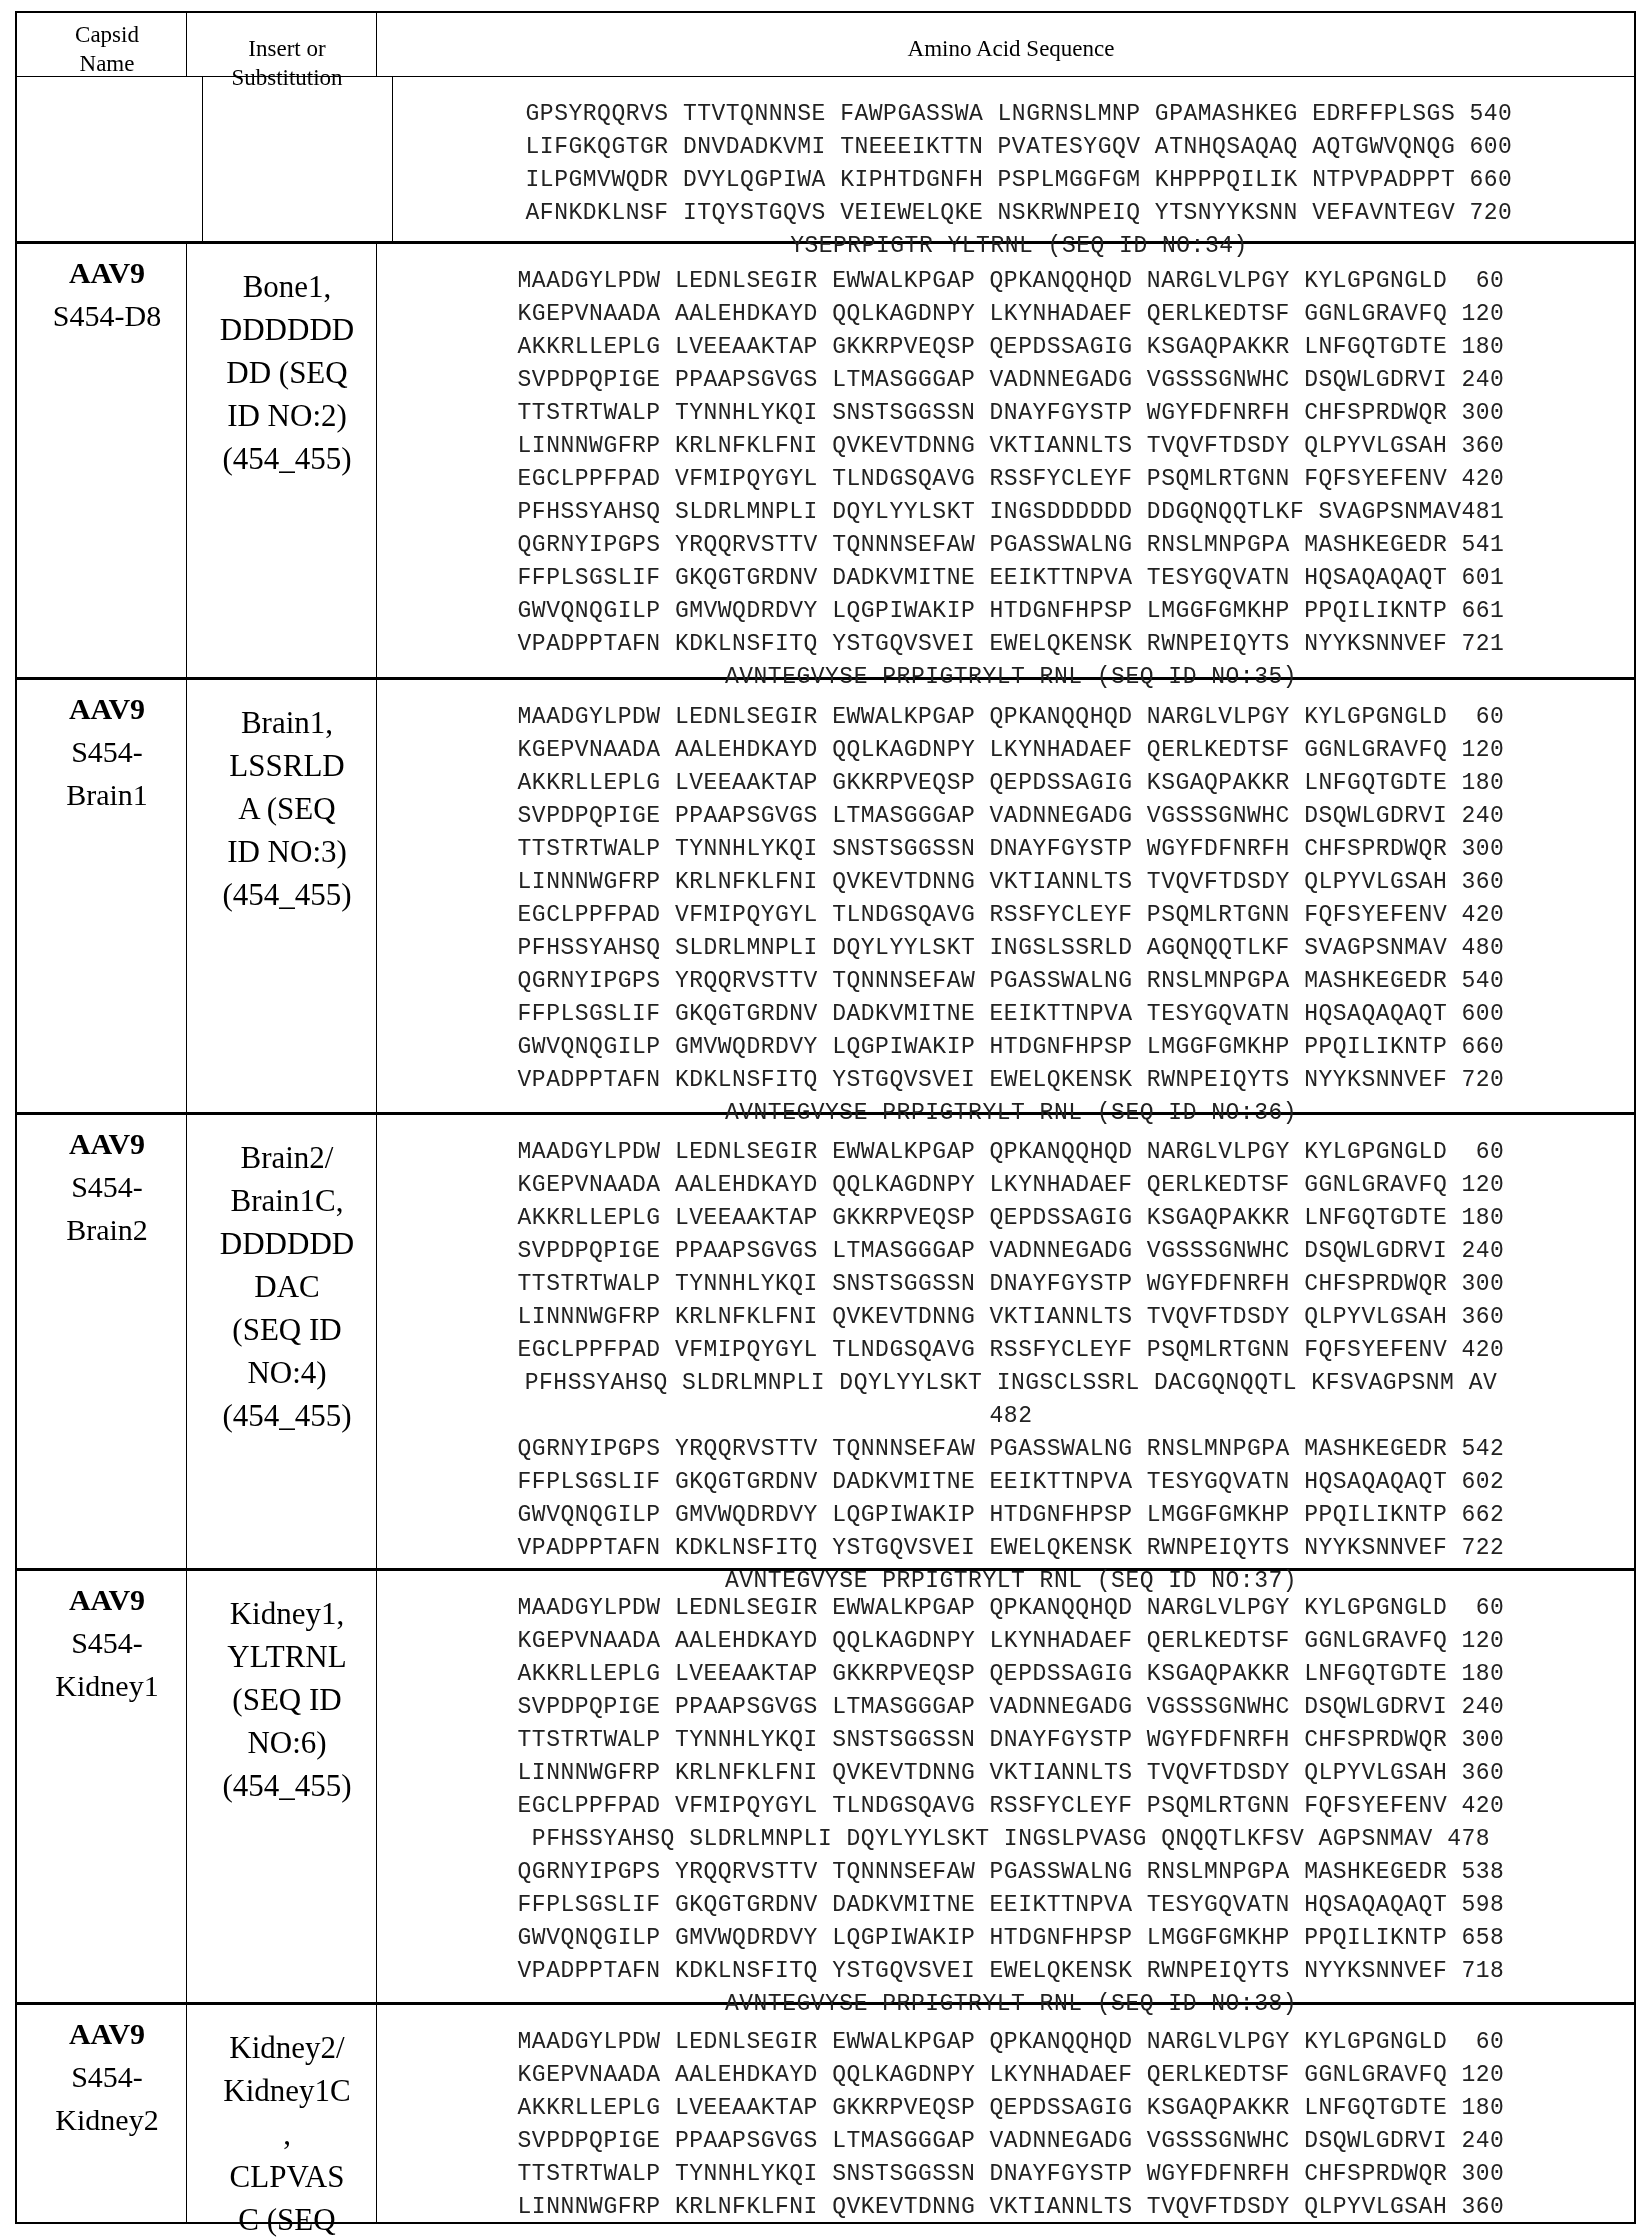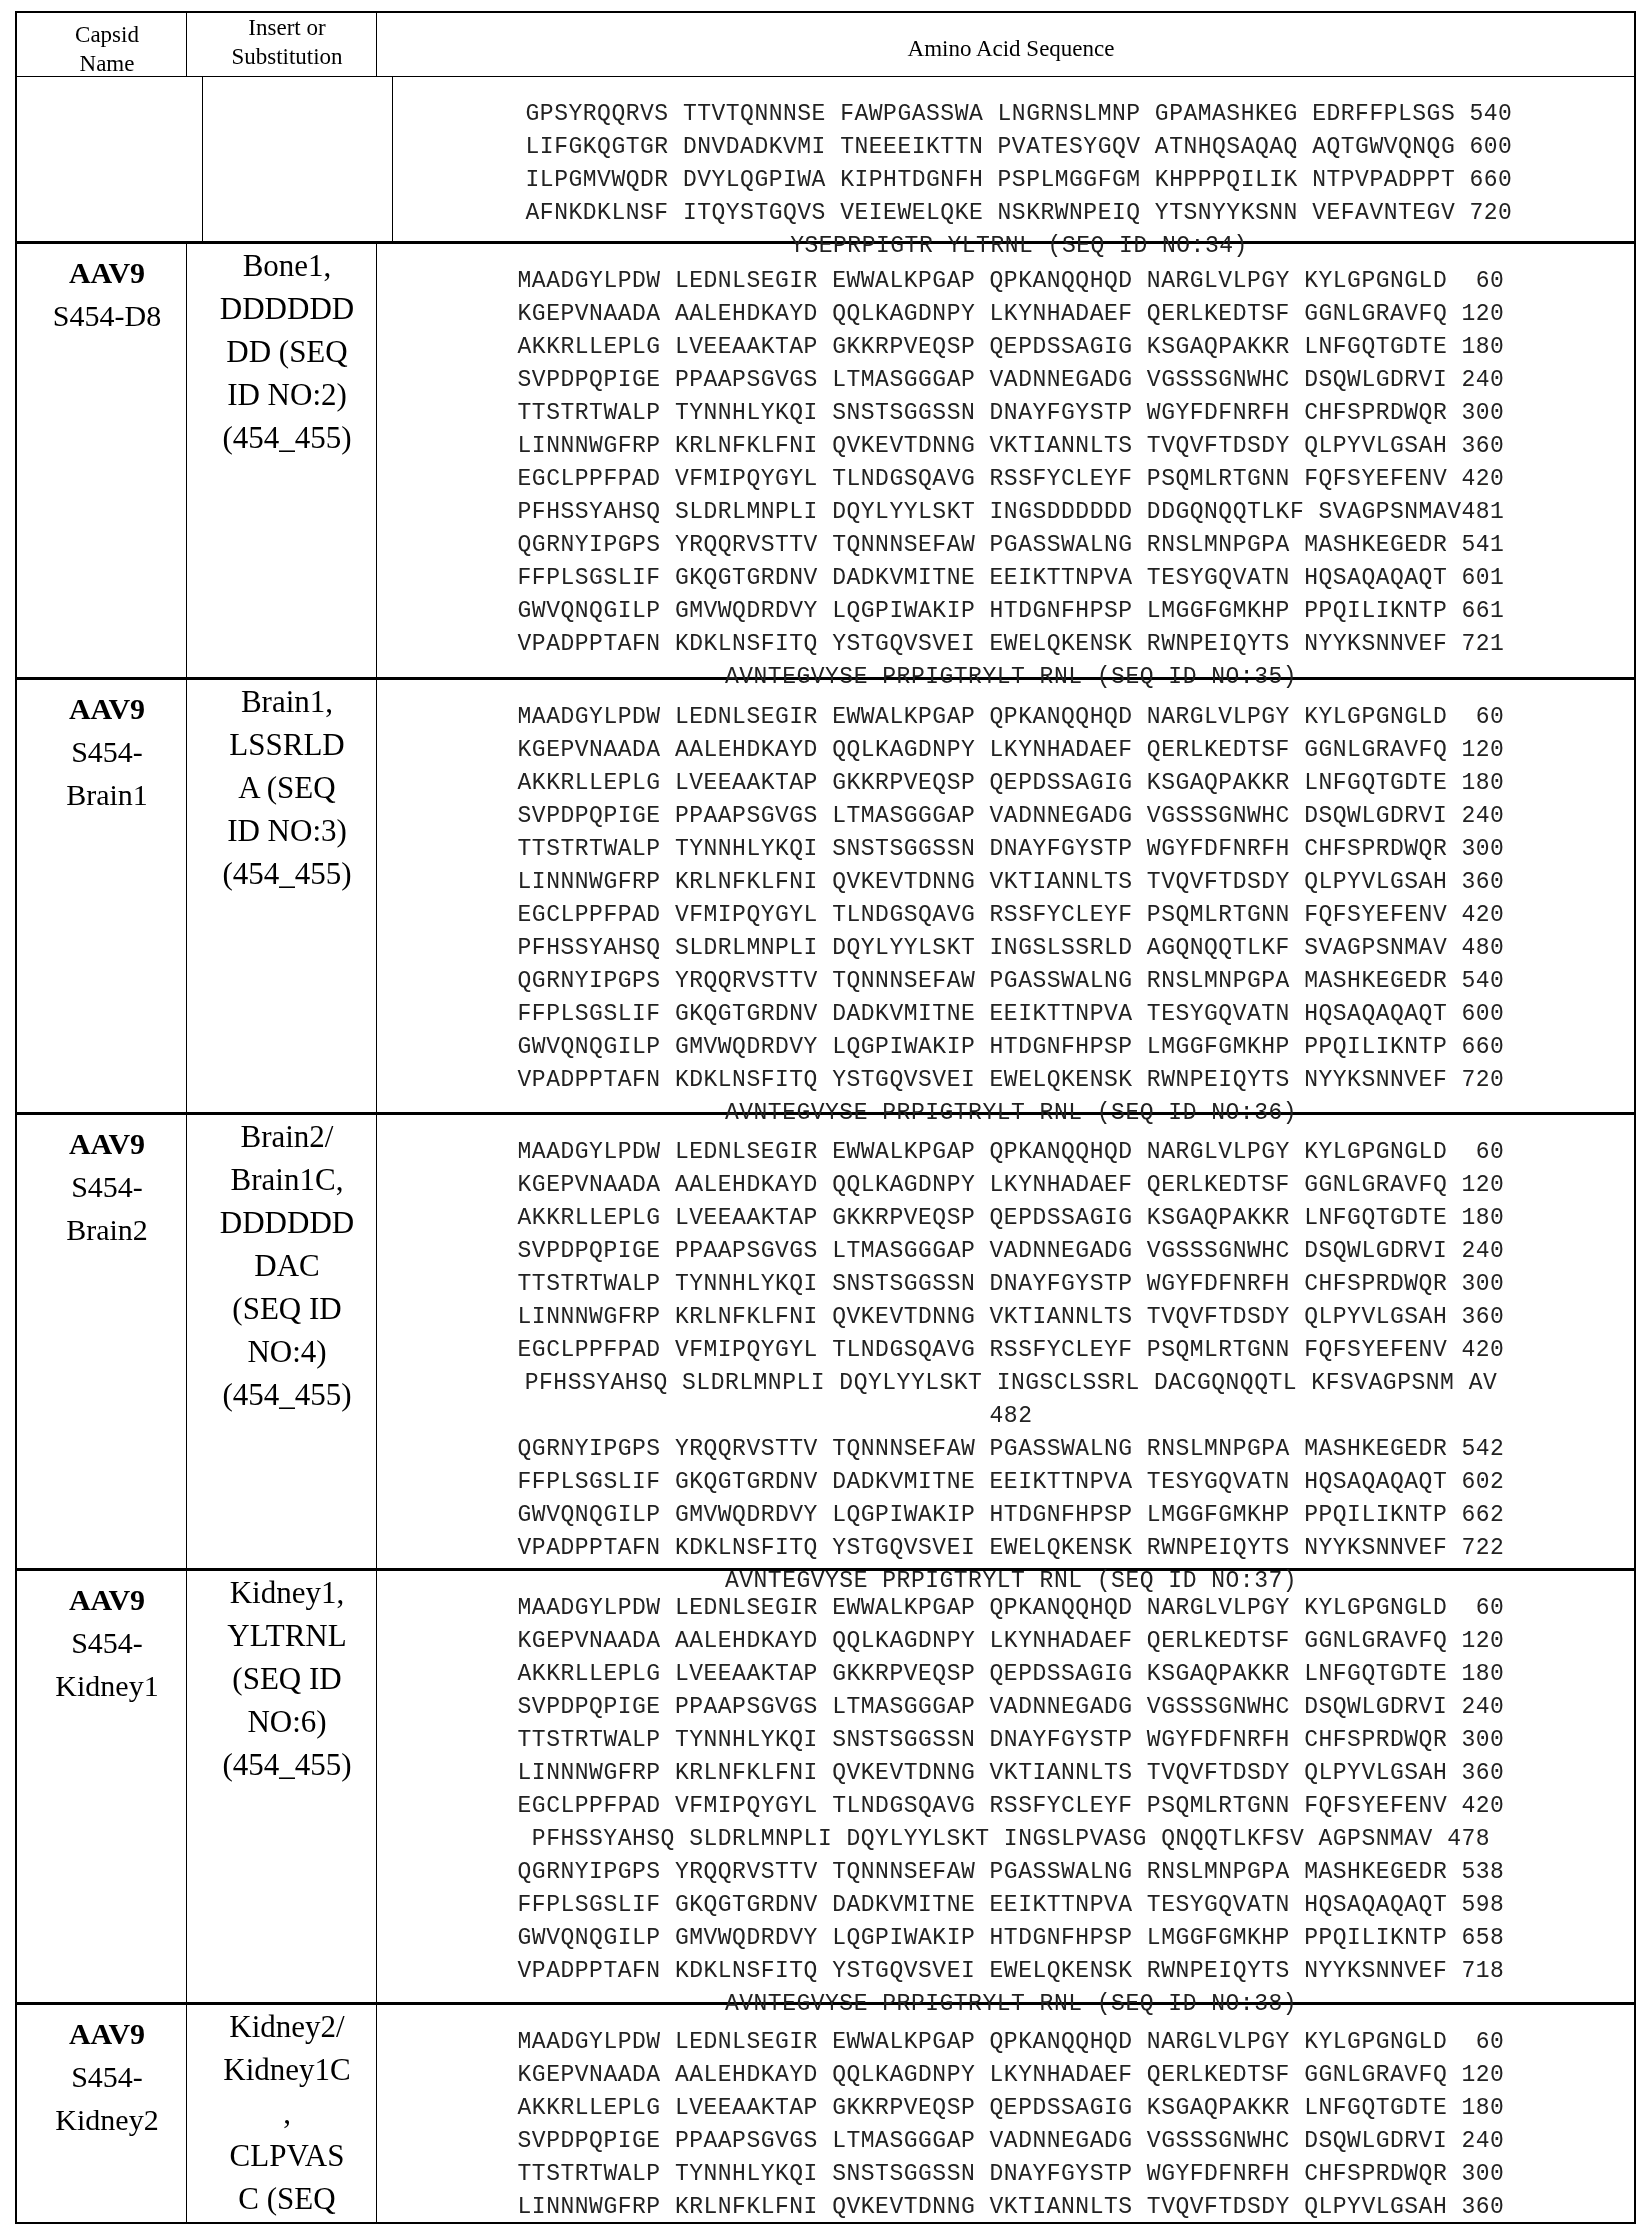--- a/index.html
+++ b/index.html
@@ -3,21 +3,21 @@
 <meta charset="utf-8">
 <style>
   html, body { margin: 0; padding: 0; background: #ffffff; }
   body { width: 1650px; height: 2239px; position: relative; overflow: hidden; }
   .tbl { position: absolute; left: 14.5px; top: 11px; width: 1621px; border: 2.6px solid #000; box-sizing: border-box; }
   .row { display: flex; box-sizing: border-box; border-top: 3.4px solid #000; }
   .row:first-child { border-top: none; }
   .header { height: 64px; border-bottom: 1.7px solid #000; }
   .cell { box-sizing: border-box; text-align: center; }
   .c1 { width: 170px; border-right: 1.7px solid #000; padding: 6.8px 0 0 12px; }
-  .c2 { width: 190px; border-right: 1.7px solid #000; padding: 0 0 0 12px; }
+  .c2 { width: 190px; border-right: 1.7px solid #000; padding: 21px 0 0 12px; }
   .c3 { flex: 1; padding: 21px 0 0 12px; }
   .hdr-text { font-family: "Liberation Serif", serif; font-size: 23px; line-height: 29px; color: #000; white-space: pre-line; }
   .name { font-family: "Liberation Serif", serif; font-size: 30px; line-height: 43px; color: #000; }
   .name b { font-weight: bold; display: block; }
   .sub { font-family: "Liberation Serif", serif; font-size: 31px; line-height: 43px; color: #000; white-space: pre-line; }
   .seq { font-family: "Liberation Mono", monospace; font-size: 23px; line-height: 33px; color: #222; white-space: pre; letter-spacing: 0.5px; }
   .seqline { display: block; height: 33px; }
 </style>
 </head>
 <body>

